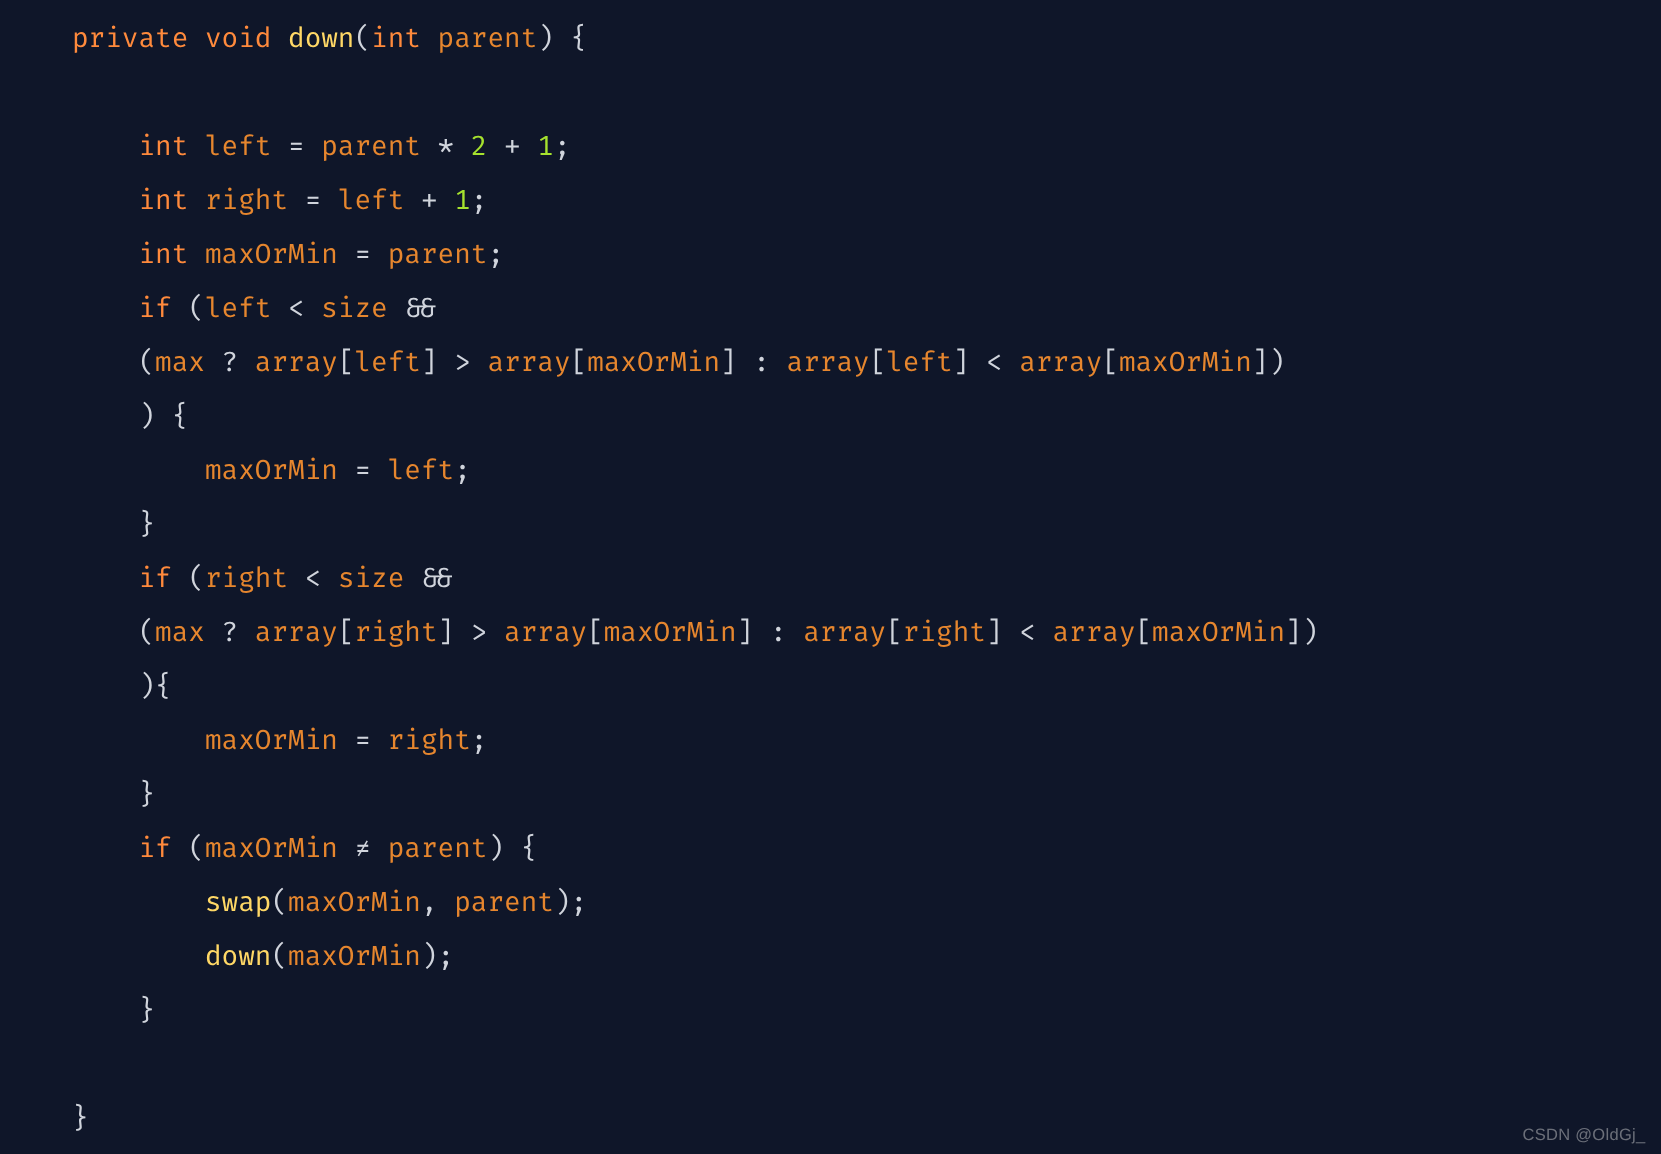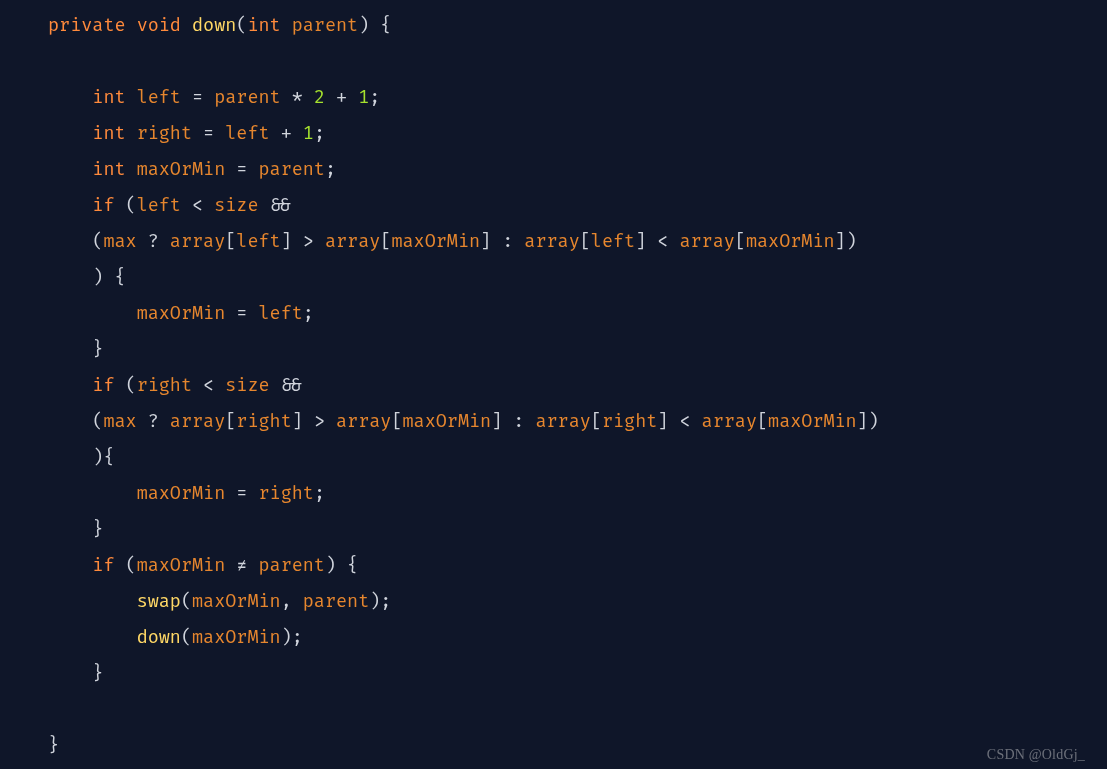--- a/index.html
+++ b/index.html
@@ -21,25 +21,25 @@
     font-family: inherit;
   }
   .kw   { color: #ff8a3c; }    
   .fn   { color: #ffd866; }    
   .var  { color: #e6862e; }    
   .pun  { color: #d0d4dc; }    
   .op   { color: #d0d4dc; }    
   .num  { color: #a6e22e; }    
   .watermark {
     position: absolute;
-    right: 22px;
+    right: 10px;
     bottom: 6px;
-    font-size: 14px;
+    font-size: 11px;
     color: rgba(220,220,220,0.45);
-    font-family: Liberation Serif, serif;
+    font-family: Liberation Sans, sans-serif;
     letter-spacing: 0.2px;
   }
 </style>
 </head>
 <body>
 
 <pre class="code"><span class="kw">private</span> <span class="kw">void</span> <span class="fn">down</span><span class="pun">(</span><span class="kw">int</span> <span class="var">parent</span><span class="pun">)</span> <span class="pun">{</span>
 
     <span class="kw">int</span> <span class="var">left</span> <span class="op">=</span> <span class="var">parent</span> <span class="op">*</span> <span class="num">2</span> <span class="op">+</span> <span class="num">1</span><span class="pun">;</span>
     <span class="kw">int</span> <span class="var">right</span> <span class="op">=</span> <span class="var">left</span> <span class="op">+</span> <span class="num">1</span><span class="pun">;</span>

